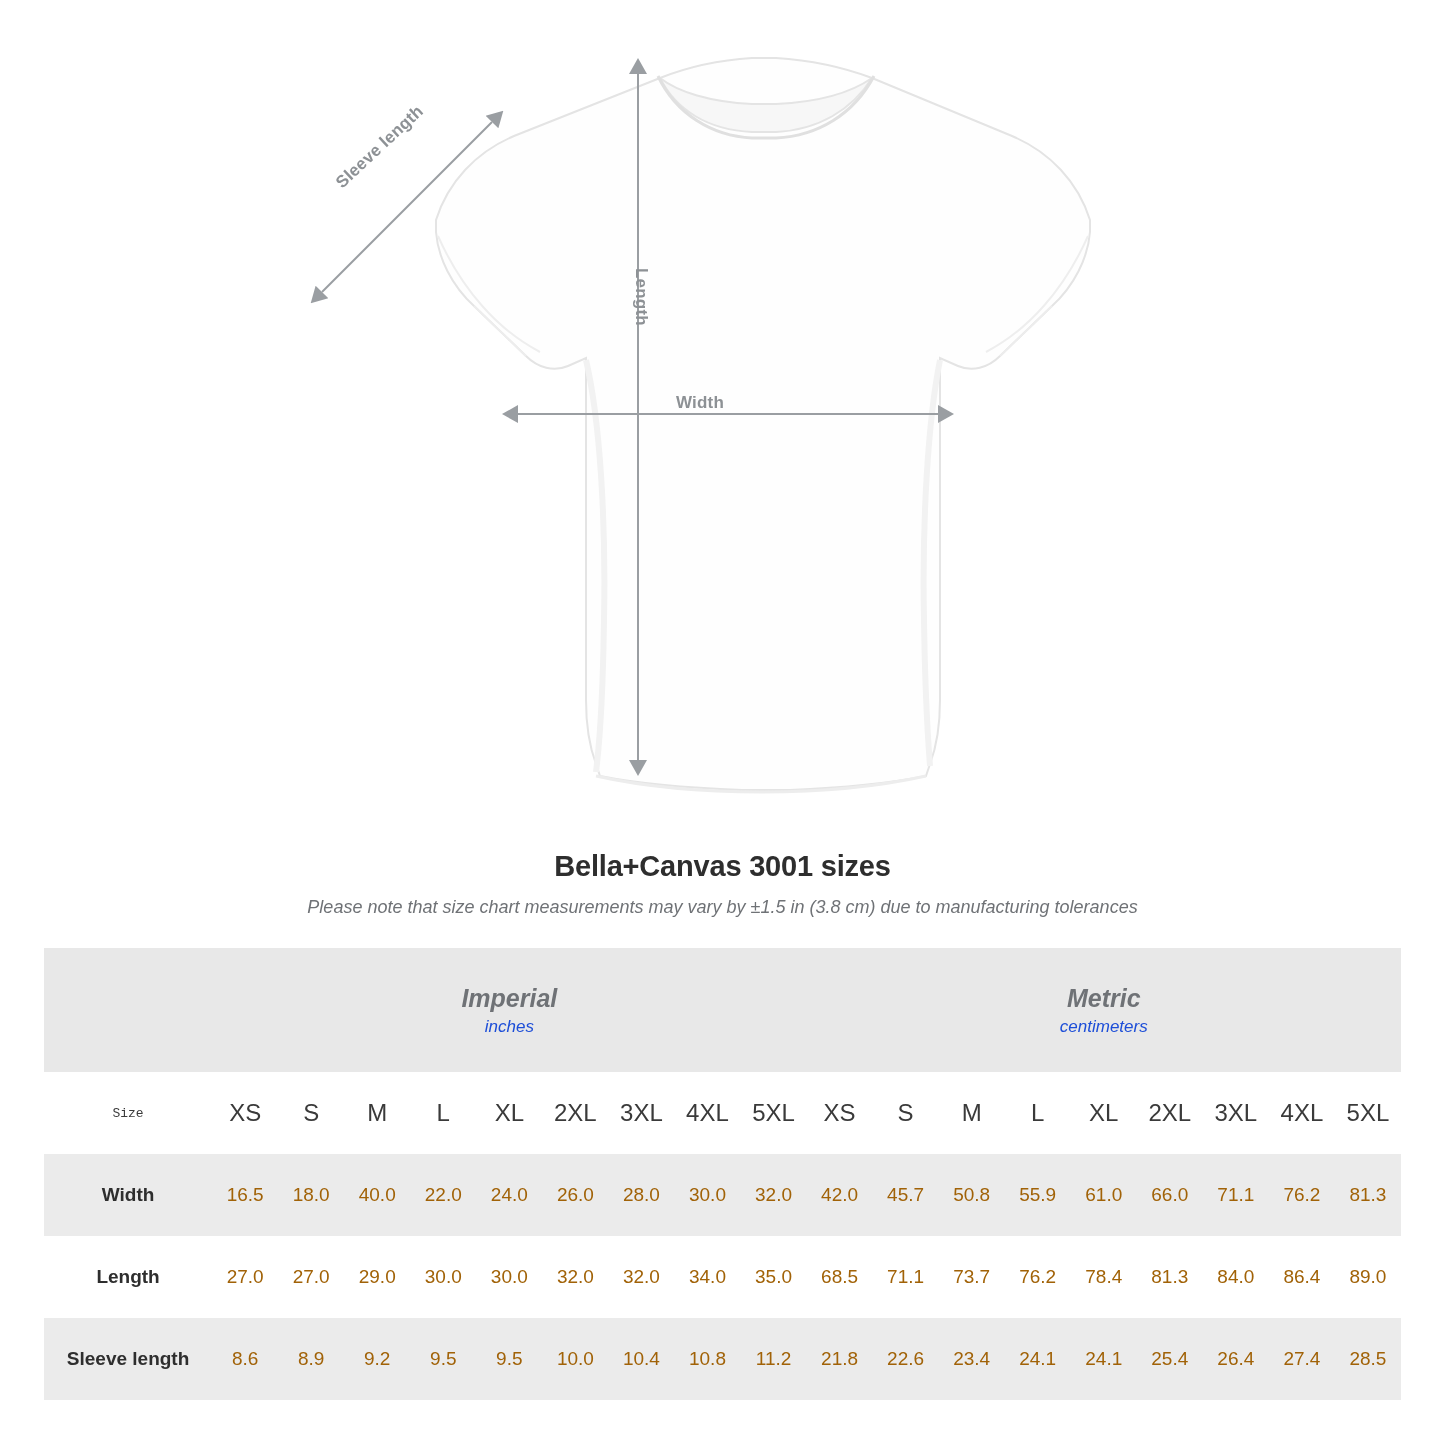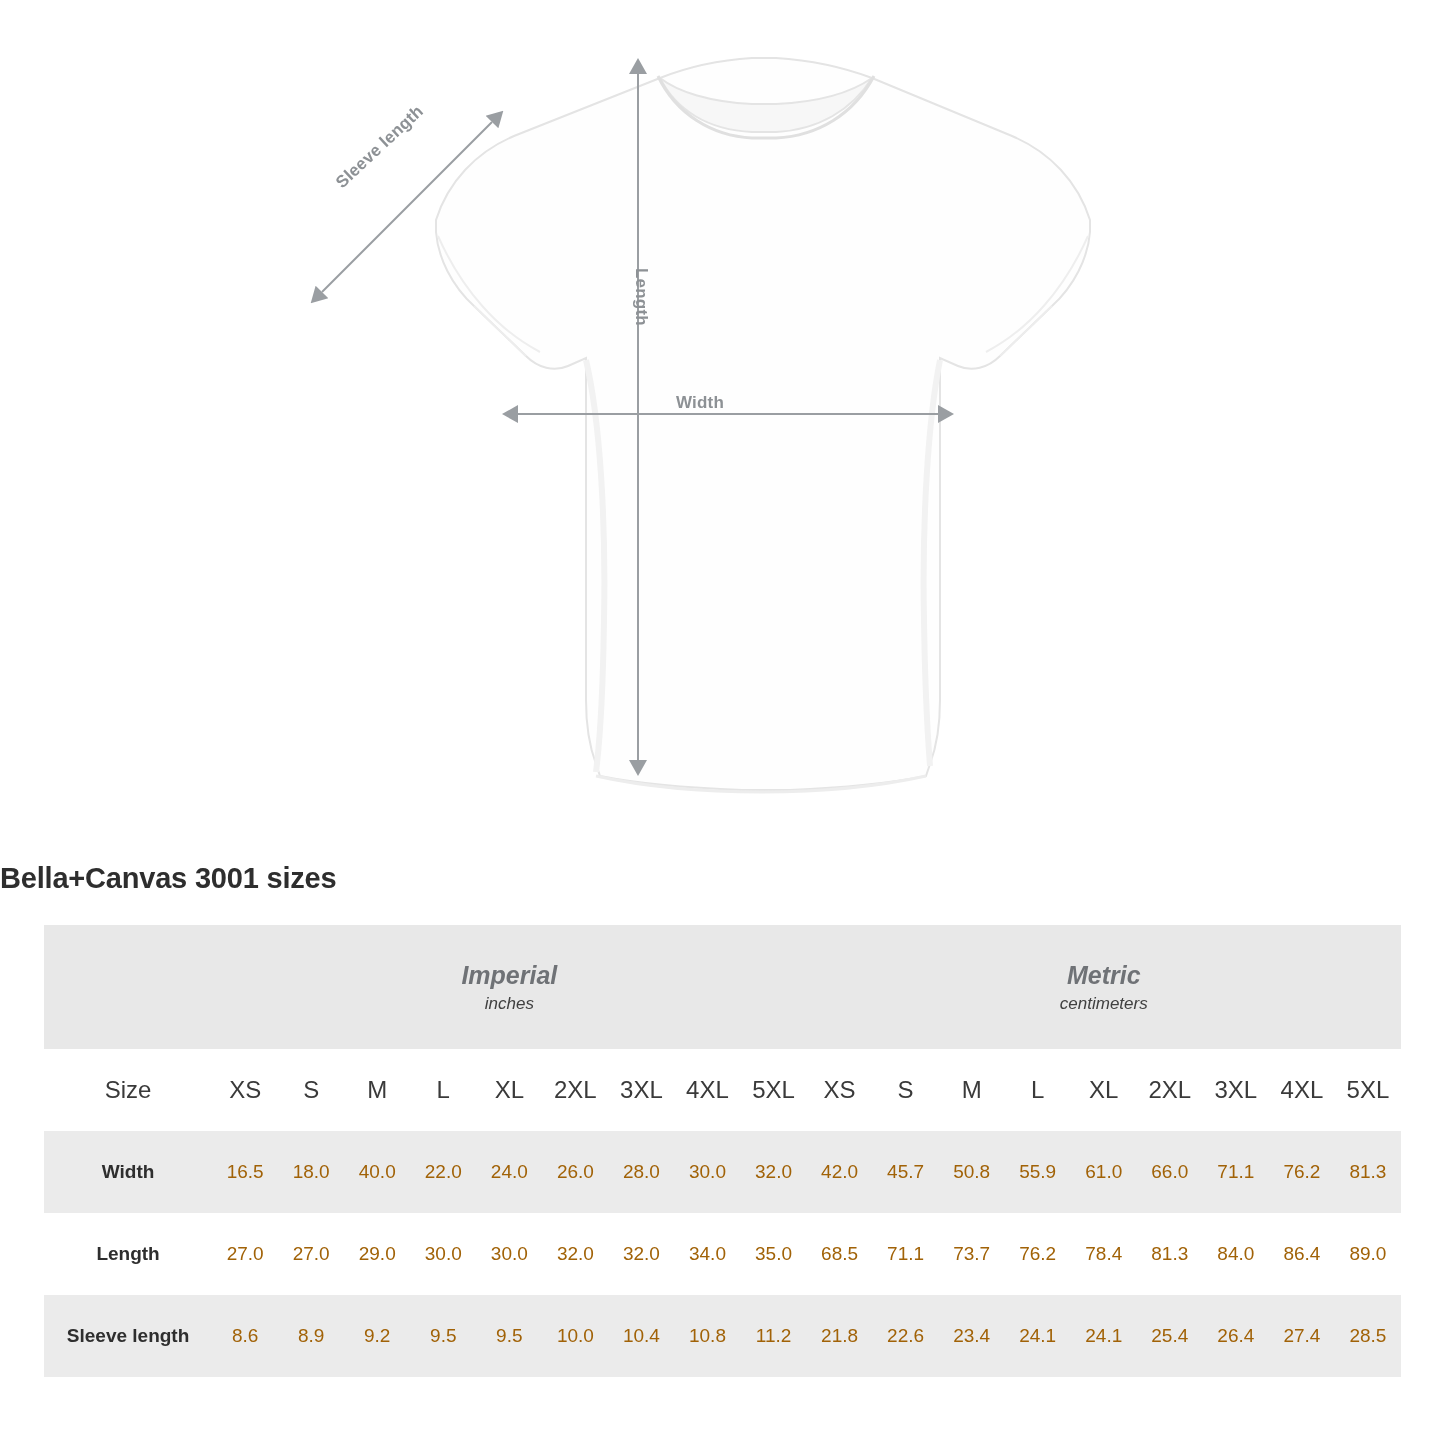--- a/index.html
+++ b/index.html
@@ -52,22 +52,22 @@
     transform: rotate(90deg);
     transform-origin: left top;
   }
   .label-width {
     left: 676px;
     top: 393px;
   }
 
   
   .title-block {
-    text-align: left;
-    margin-top: 32px;
+    text-align: center;
+    margin-top: 20px;
   }
   .chart-title {
     font-size: 29px;
     font-weight: bold;
     color: #2e2e2e;
     letter-spacing: -0.2px;
   }
   .chart-note {
     margin-top: 14px;
     font-size: 18px;
@@ -97,34 +97,35 @@
   .unit-sys {
     font-size: 25px;
     font-style: italic;
     font-weight: bold;
     color: #6f7276;
     line-height: 1.25;
   }
   .unit-unit {
     font-size: 17px;
     font-style: italic;
-    color: #404040;
+    color: #1d4ed8;
     padding-top: 3px;
   }
   .row-head {
     background: #ffffff;
     height: 82px;
   }
   .row-head td {
     font-size: 24px;
     font-weight: bold;
     color: #3a3a3a;
   }
   .row-head td.rowlabel {
-    font-size: 24px;
+    font-size: 13px;
+    font-family: Liberation Mono, monospace;
   }
   .data-row {
     height: 82px;
   }
   .data-row.shaded {
     background: #ebebeb;
   }
   .data-row.plain {
     background: #ffffff;
   }
@@ -204,20 +205,21 @@
       <line x1="518" y1="414" x2="938" y2="414" stroke="#9a9ea2" stroke-width="2" marker-start="url(#arrowStart)" marker-end="url(#arrowEnd)"></line>
     </svg>
 
     <div class="dim-label label-sleeve">Sleeve length</div>
     <div class="dim-label label-length">Length</div>
     <div class="dim-label label-width">Width</div>
   </div>
 
   <div class="title-block">
     <div class="chart-title">Bella+Canvas 3001 sizes</div>
+    <div class="chart-note">Please note that size chart measurements may vary by ±1.5 in (3.8 cm) due to manufacturing tolerances</div>
   </div>
 
   <div class="table-wrap">
     <table class="size-table">
       <colgroup>
         <col class="col-label">
         <col class="col-val">
           <col class="col-val">
           <col class="col-val">
           <col class="col-val">

